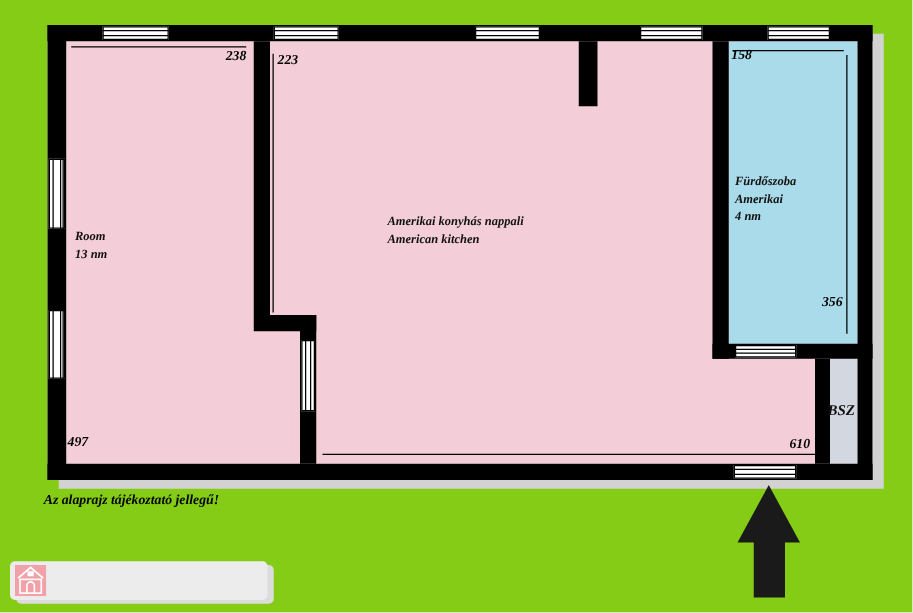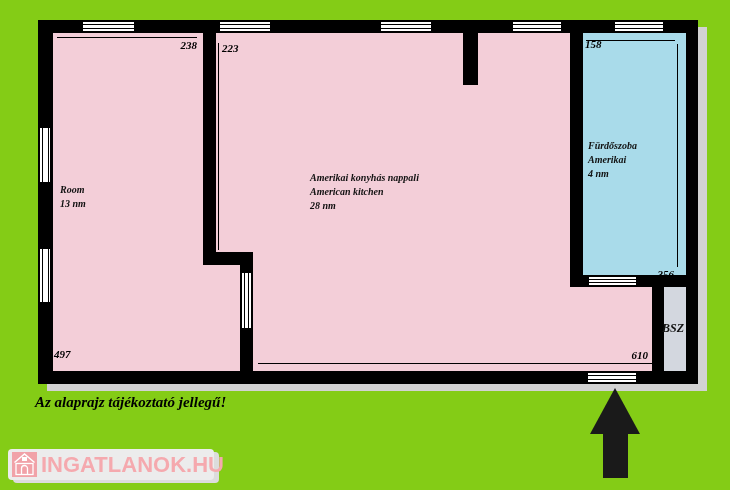--- a/index.html
+++ b/index.html
@@ -16,21 +16,21 @@
   .win{position:absolute;background:#fff;border:1px solid #000;box-sizing:border-box;}
   .win .bar{position:absolute;box-sizing:border-box;}
   .win-h .bar{left:-1px;right:-1px;top:2px;bottom:2px;border-top:1px solid #000;border-bottom:1px solid #000;}
   .win-v .bar{top:-1px;bottom:-1px;left:2px;right:2px;border-left:1px solid #000;border-right:1px solid #000;}
   .dim{position:absolute;background:#000;}
   .dimlabel{position:absolute;font-style:italic;font-weight:bold;font-size:11px;color:#000;white-space:nowrap;}
   .ta-r{text-align:right;}
   .roomlabel{position:absolute;text-align:left;font-style:italic;font-weight:bold;
              font-size:10px;line-height:14px;color:#111;}
   .bszlabel{position:absolute;font-style:italic;font-weight:bold;font-size:12px;color:#111;}
-  .note{position:absolute;left:35px;top:394px;font-style:italic;font-weight:bold;font-size:15px;color:#000;}
+  .note{position:absolute;left:35px;top:394px;font-style:italic;font-weight:bold;font-size:11px;color:#000;}
   
   .arrow-head{position:absolute;left:590px;top:388px;width:0;height:0;
               border-left:25px solid transparent;border-right:25px solid transparent;
               border-bottom:46px solid #1a1a1a;}
   .arrow-stem{position:absolute;left:603px;top:432px;width:25px;height:46px;background:#1a1a1a;}
   
   .logo{position:absolute;left:8px;top:449px;width:206px;height:31px;background:#ececec;
         border-radius:4px;box-shadow:5px 3px 0 #dcdcdc;display:flex;align-items:center;}
   .logo-icon{margin-left:4px;width:25px;height:25px;flex:0 0 auto;}
   .logo-text{margin-left:4px;font-family:"Liberation Sans",sans-serif;font-weight:bold;
@@ -99,30 +99,29 @@
   <div class="dim" style="left:218px;top:43px;width:1px;height:207px;"></div>
   <div class="dim" style="left:258px;top:363px;width:396px;height:1px;"></div>
   <div class="dim" style="left:586px;top:40px;width:89px;height:1px;"></div>
   <div class="dim" style="left:677px;top:44px;width:1px;height:223px;"></div>
 
   <div class="dimlabel ta-r" style="left:157px;top:39px;width:40px;">238</div>
   <div class="dimlabel" style="left:54px;top:348px;text-align:center;">497</div>
   <div class="dimlabel" style="left:222px;top:42px;">223</div>
   <div class="dimlabel ta-r" style="left:604px;top:349px;width:44px;">610</div>
   <div class="dimlabel" style="left:585px;top:38px;">158</div>
-  <div class="dimlabel ta-r" style="left:630px;top:268px;width:44px;">356</div>
+  <div class="dimlabel ta-r" style="left:630px;top:236px;width:44px;">356</div>
 
   <div class="roomlabel" style="left:60px;top:183px;width:120px;">
     <div>Room</div>
     <div>13 nm</div>
   </div>
   <div class="roomlabel" style="left:310px;top:171px;width:185px;">
     <div>Amerikai konyhás nappali</div>
     <div>American kitchen</div>
-    <div>28 nm</div>
   </div>
   <div class="roomlabel" style="left:588px;top:139px;width:90px;">
     <div>Fürdőszoba</div>
     <div>Amerikai</div>
     <div>4 nm</div>
   </div>
   <div class="bszlabel" style="left:662px;top:321px;">BSZ</div>
 
   <div class="note">Az alaprajz tájékoztató jellegű!</div>
 
@@ -130,16 +129,15 @@
   <div class="arrow-stem"></div>
 
   <div class="logo">
     <svg class="logo-icon" viewBox="0 0 25 25">
       <rect width="25" height="25" fill="#f1a2a8"></rect>
       <path d="M2.5 10.5 L12.5 2 L22.5 10.5" fill="none" stroke="#ffffff" stroke-width="1.5"></path>
       <rect x="10" y="5" width="5" height="4" fill="#ffffff"></rect>
       <rect x="4" y="11.5" width="17" height="11" fill="none" stroke="#ffffff" stroke-width="1.3"></rect>
       <path d="M9.5 22.5 v-6 a3 3 0 0 1 6 0 v6" fill="none" stroke="#ffffff" stroke-width="1.3"></path>
     </svg>
-    <span class="logo-text">INGATLANOK.HU</span>
   </div>
 
 </div>
 
 </body></html>

